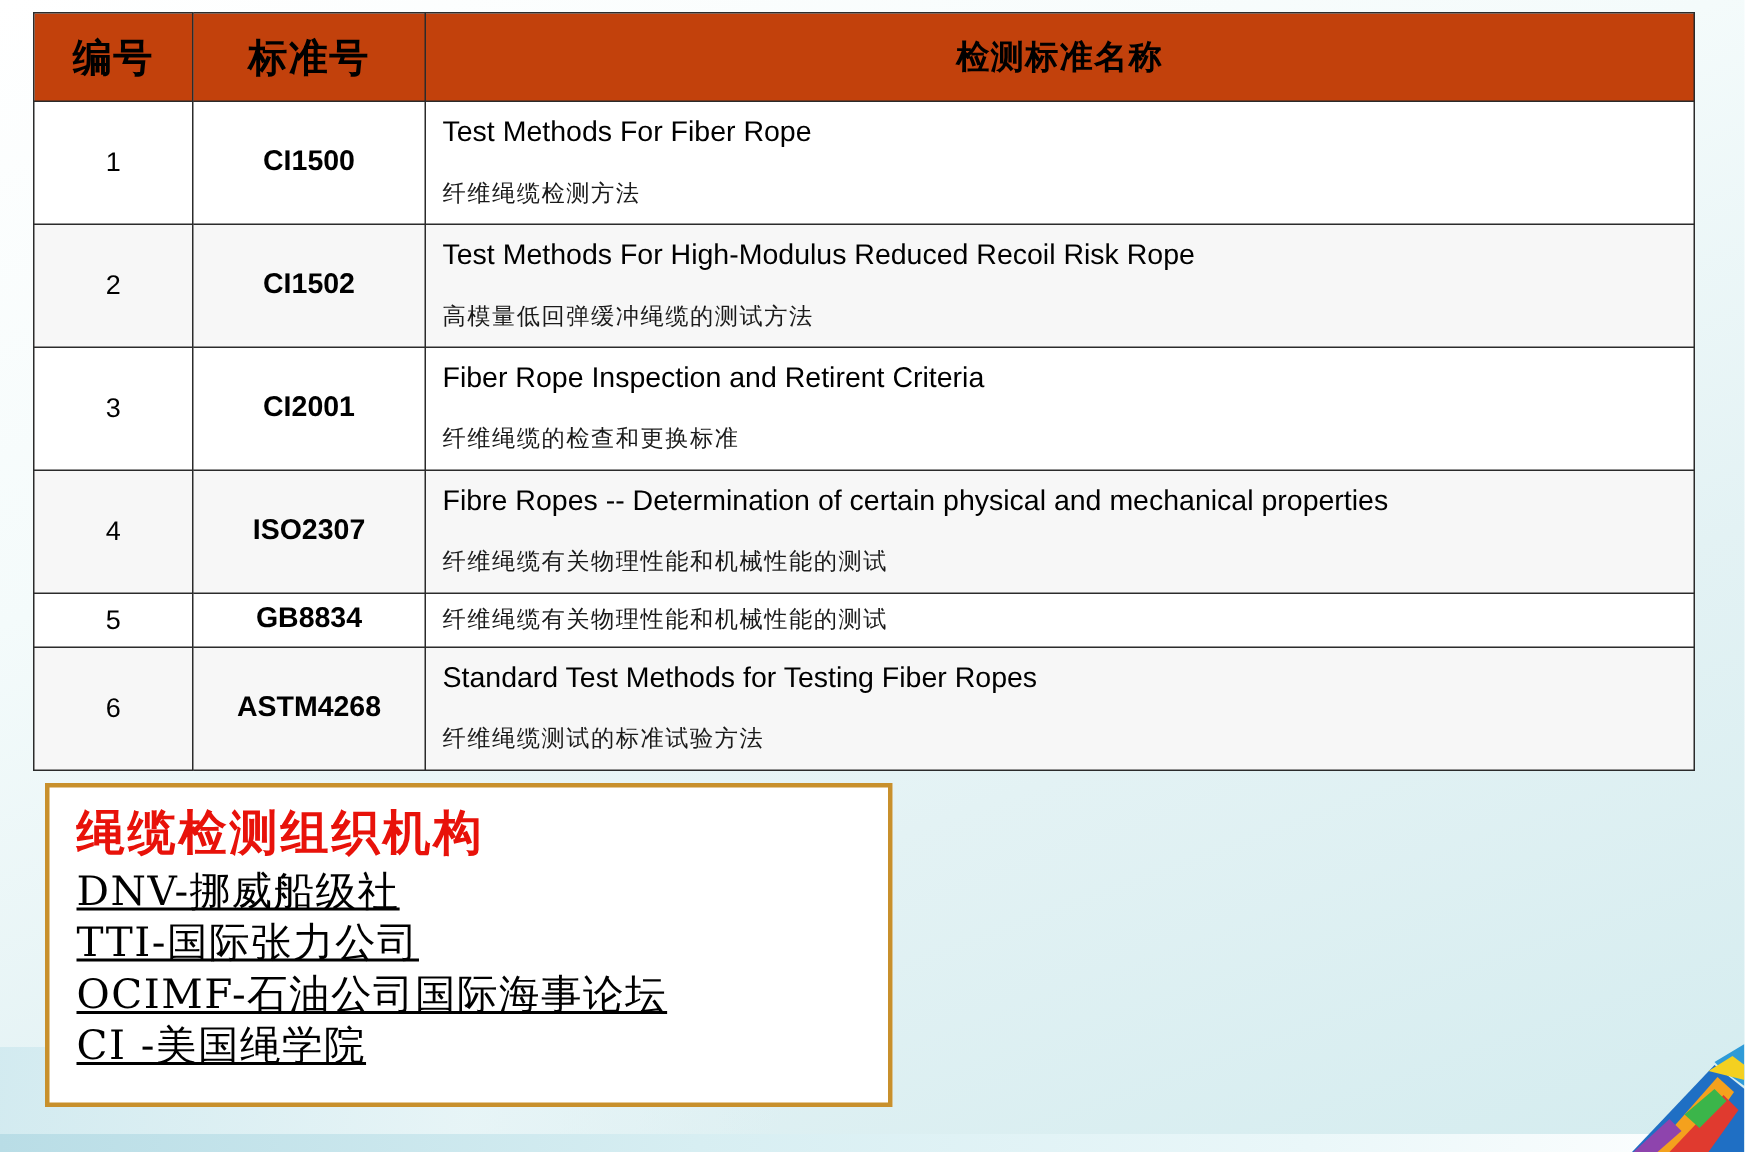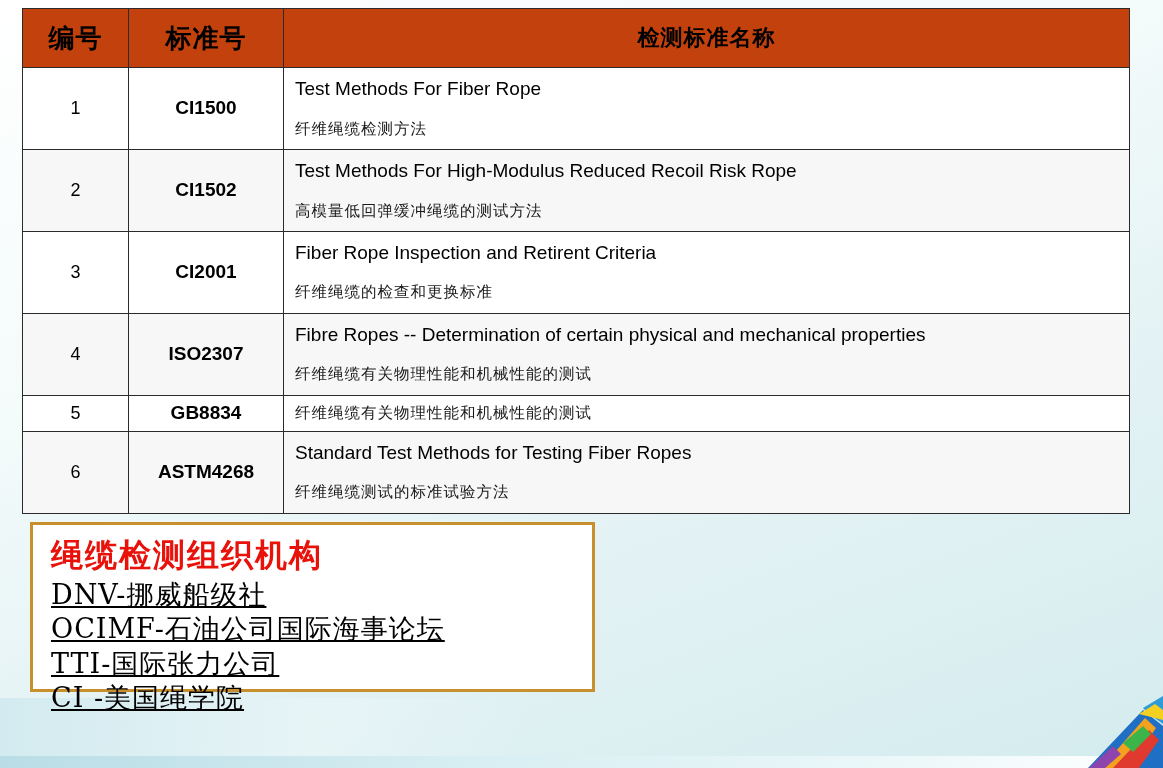--- a/index.html
+++ b/index.html
@@ -116,21 +116,21 @@
     padding-top: 6px;
     padding-bottom: 6px;
   }
 
   
   .org-box {
     position: absolute;
     left: 30px;
     top: 522px;
     width: 565px;
-    height: 170px;
+    height: 216px;
     box-sizing: border-box;
     border: 3px solid #c8902c;
     background: #ffffff;
     padding: 12px 16px 10px 18px;
   }
   .org-title {
     font-family: "DejaVu Serif", "Liberation Serif", serif;
     font-size: 32px;
     font-weight: bold;
     color: #e8120a;
@@ -224,16 +224,16 @@
         <div class="name-en">Standard Test Methods for Testing Fiber Ropes</div>
         <div class="name-zh">纤维绳缆测试的标准试验方法</div>
       </td>
     </tr>
   </tbody>
 </table>
 
 <div class="org-box">
   <div class="org-title">绳缆检测组织机构</div>
   <div class="org-line">DNV-挪威船级社</div>
+  <div class="org-line">TTI-国际张力公司</div>
   <div class="org-line">OCIMF-石油公司国际海事论坛</div>
-  <div class="org-line">TTI-国际张力公司</div>
   <div class="org-line">CI -美国绳学院</div>
 </div>
 
 </body></html>

